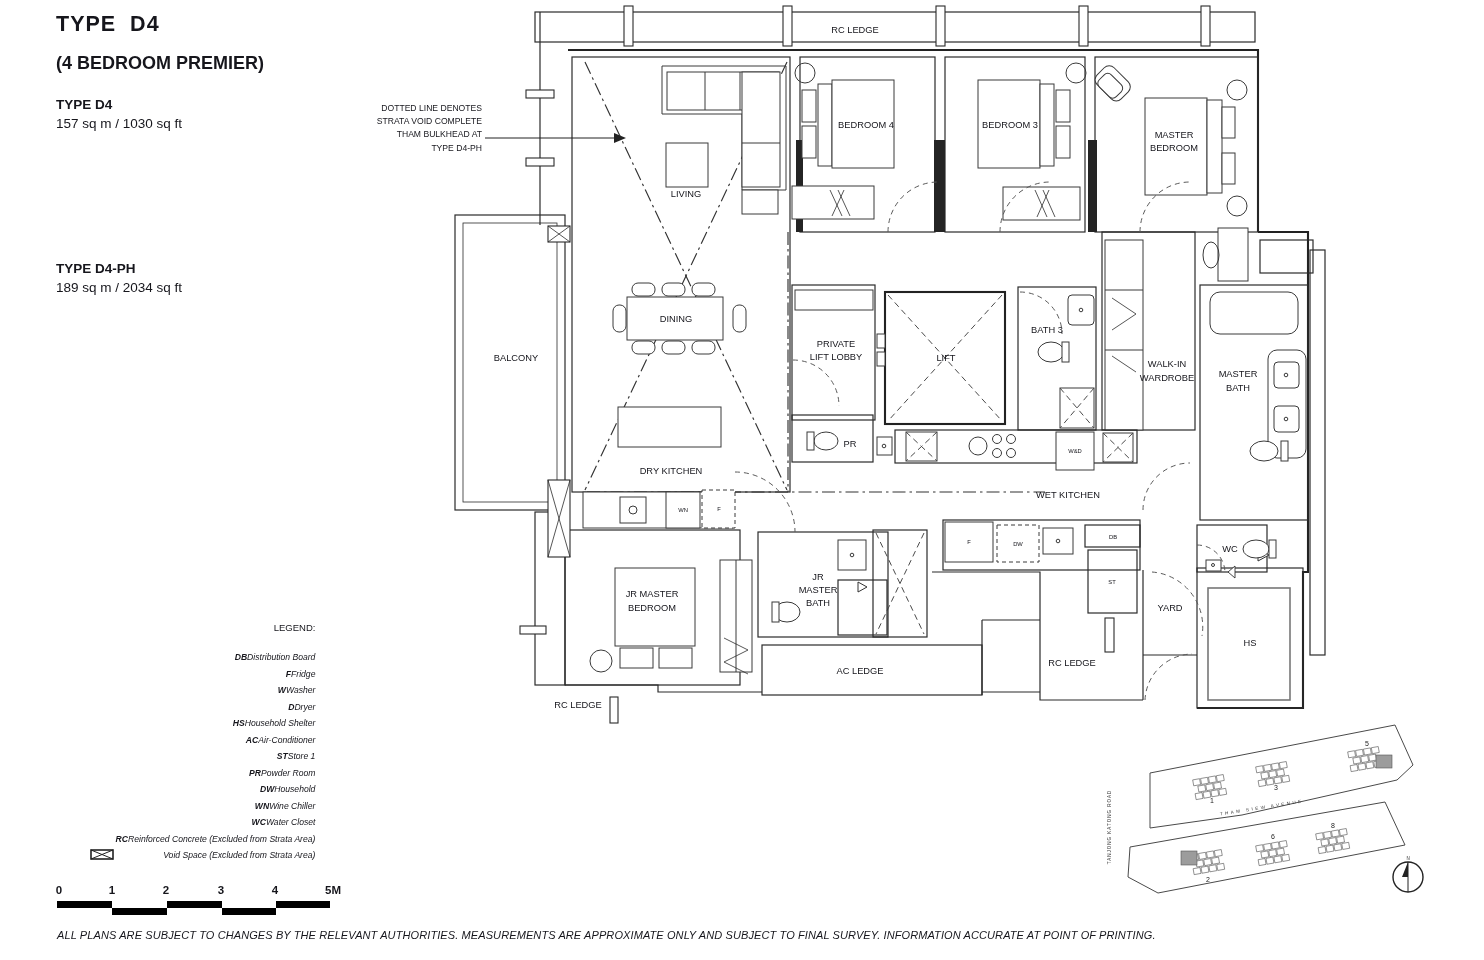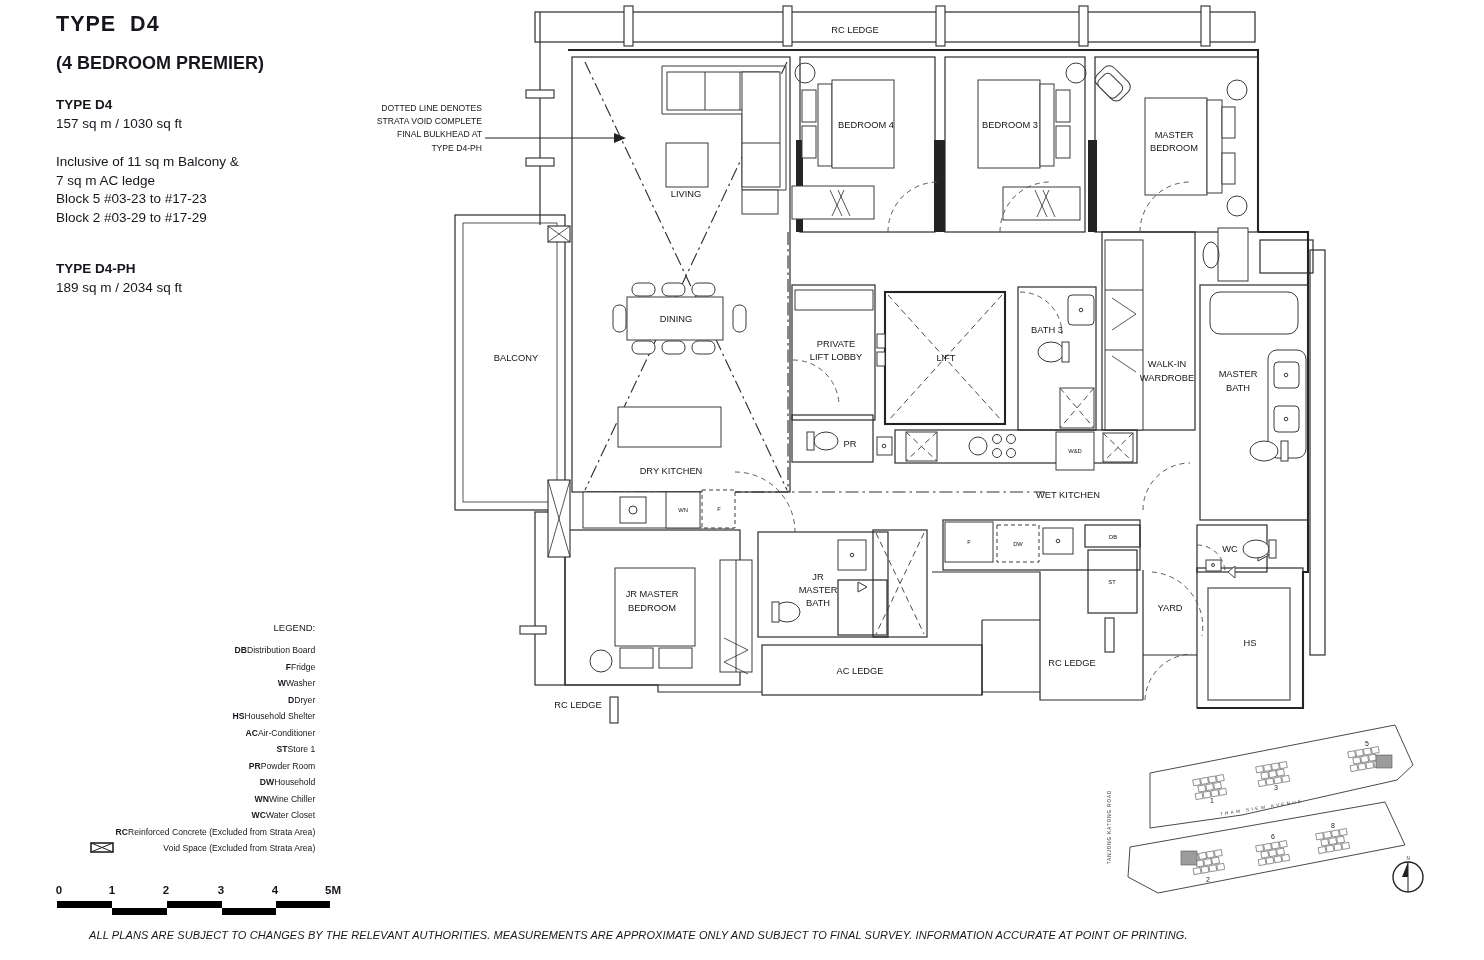--- a/index.html
+++ b/index.html
@@ -10,30 +10,30 @@
   .title{font-size:21.5px;font-weight:bold;letter-spacing:1px;white-space:pre;}
   .subtitle{font-size:18px;font-weight:bold;margin-top:16px;}
   .sec-head{font-size:13.5px;font-weight:bold;}
   .sec-area{font-size:13.5px;margin-top:4px;}
   .sec-lines{margin-top:22px;}
   .sec-lines div{font-size:13.5px;line-height:18.5px;}
   
   .annot{width:132px;text-align:right;font-size:8.6px;line-height:13.2px;}
   
   .legend-title{font-size:9.5px;}
-  .legend-list{margin-top:9px;}
+  .legend-list{margin-top:16px;font-style:italic;}
   .legend-row{font-size:8.6px;line-height:16.5px;white-space:nowrap;}
   .legend-abbr{display:inline-block;width:73px;font-weight:bold;}
   .void-sym{display:inline-block;width:24px;height:11px;vertical-align:-2px;margin-right:49px;}
   
   .scale-ticks{position:relative;width:300px;height:15px;font-size:11.5px;font-weight:bold;}
   .scale-ticks span{position:absolute;transform:translateX(-50%);}
   .scale-bar{position:relative;width:273px;height:15px;margin-top:2px;}
   .scale-bar div{position:absolute;height:7px;background:#000;}
-  .disclaimer{font-size:11px;font-style:italic;letter-spacing:.1px;white-space:nowrap;margin-left:32px;}
+  .disclaimer{font-size:11px;font-style:italic;letter-spacing:.1px;white-space:nowrap;}
   
   svg{display:block;}
   .wall{fill:none;stroke:#222;stroke-width:2.1;}
   .wt{fill:none;stroke:#2b2b2b;stroke-width:1.2;}
   .wt8{fill:none;stroke:#2b2b2b;stroke-width:.8;}
   .pier{fill:#242424;stroke:none;}
   .furn{fill:#fff;stroke:#3a3a3a;stroke-width:1;}
   .fl{fill:none;stroke:#3a3a3a;stroke-width:1;}
   .tick{fill:#fff;stroke:#2b2b2b;stroke-width:1.1;}
   .door{fill:none;stroke:#5a5a5a;stroke-width:1;stroke-dasharray:5 4;}
@@ -52,37 +52,31 @@
 <body>
 
 <div class="abs" style="left:56px;top:12px;">
   <div class="title">TYPE  D4</div>
   <div class="subtitle">(4 BEDROOM PREMIER)</div>
 </div>
 
 <div class="abs" style="left:56px;top:97px;">
   <div class="sec-head">TYPE D4</div>
   <div class="sec-area">157 sq m / 1030 sq ft</div>
-  <div class="sec-lines">
-    <div>Inclusive of 11 sq m Balcony &amp;</div>
-    <div>7 sq m AC ledge</div>
-    <div>Block 5 #03-23 to #17-23</div>
-    <div>Block 2 #03-29 to #17-29</div>
-  </div>
 </div>
 
 <div class="abs" style="left:56px;top:261px;">
   <div class="sec-head">TYPE D4-PH</div>
   <div class="sec-area">189 sq m / 2034 sq ft</div>
 </div>
 
 <div class="abs annot" style="left:350px;top:102px;">
   <div>DOTTED LINE DENOTES</div>
   <div>STRATA VOID COMPLETE</div>
-  <div>FINAL BULKHEAD AT</div>
+  <div>THAM BULKHEAD AT</div>
   <div>TYPE D4-PH</div>
 </div>
 
 <div class="abs" style="left:55px;top:622px;text-align:right;">
   <div class="legend-title">LEGEND:</div>
   <div class="legend-list">
     <div class="legend-row"><span class="legend-abbr">DB</span><span>Distribution Board</span></div>
     <div class="legend-row"><span class="legend-abbr">F</span><span>Fridge</span></div>
     <div class="legend-row"><span class="legend-abbr">W</span><span>Washer</span></div>
     <div class="legend-row"><span class="legend-abbr">D</span><span>Dryer</span></div>

